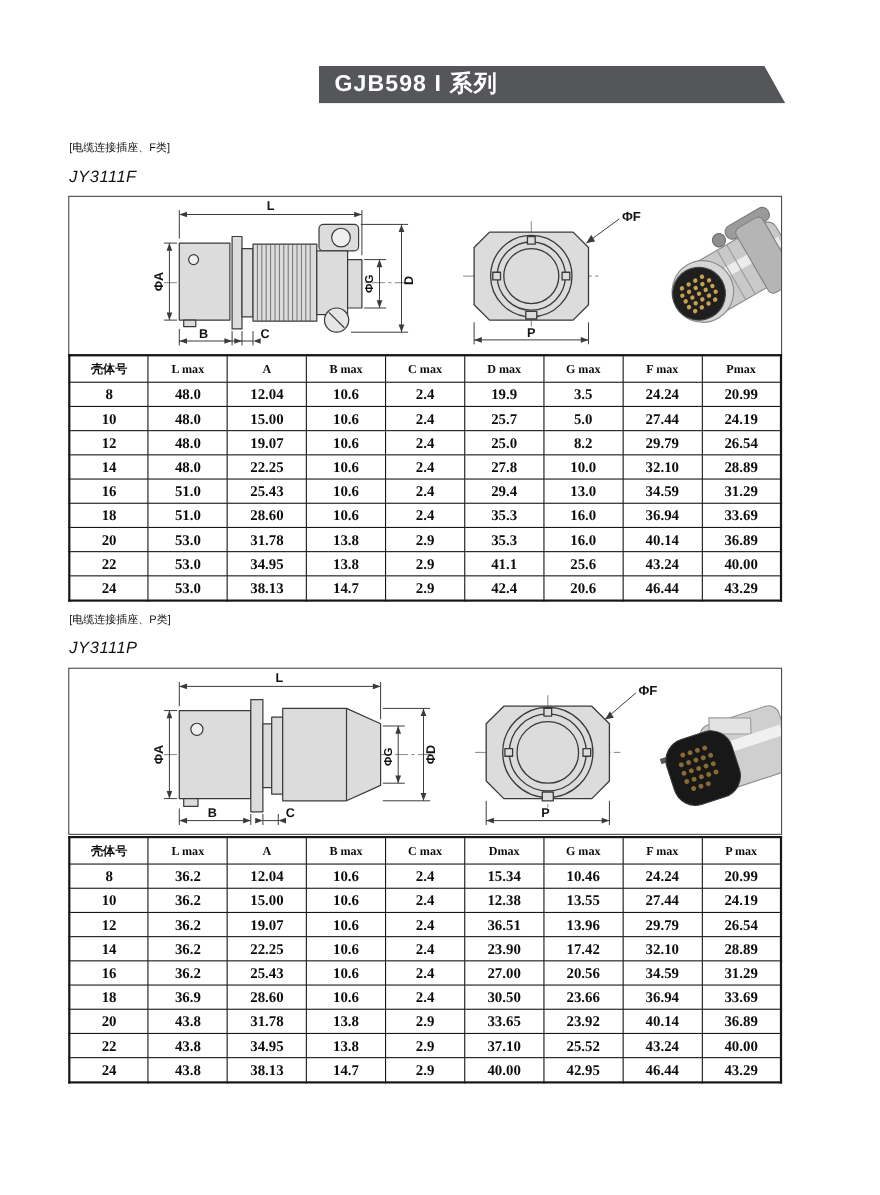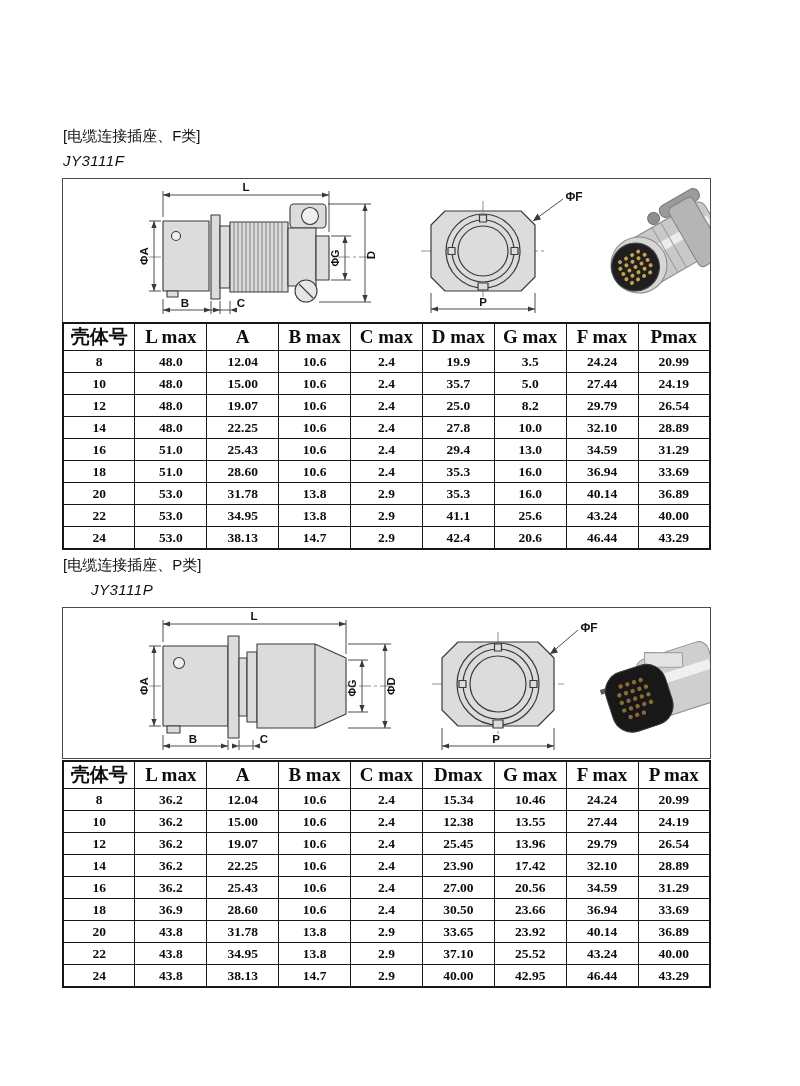--- a/index.html
+++ b/index.html
@@ -2,36 +2,39 @@
 <html><head>
 <meta charset="utf-8">
 <style>
   html,body{margin:0;padding:0;background:#fff;}
   #page{position:relative;width:800px;height:1086px;background:#ffffff;
         font-family:"Liberation Sans",sans-serif;color:#111;overflow:hidden;}
   .banner{position:absolute;left:290px;top:60px;width:424px;height:34px;
           background:#55565a;clip-path:polygon(0 0,95.5% 0,100% 100%,0 100%);
           color:#fff;font-weight:bold;font-size:21px;line-height:34px;
           padding-left:14px;box-sizing:border-box;letter-spacing:1px;}
-  .cat-label{position:absolute;left:63px;font-size:15px;color:#111;}
+  .cat-label{position:absolute;left:63px;font-size:10px;color:#111;}
   .model-label{position:absolute;left:63px;font-size:15px;color:#111;letter-spacing:.5px;font-style:italic;}
   .draw-box{position:absolute;left:62px;width:647px;border:1px solid #4a4a4a;background:#fff;}
   .spec-table{position:absolute;left:62px;width:649px;border-collapse:collapse;
               table-layout:fixed;border:2px solid #161616;
               font-family:"Liberation Serif",serif;font-weight:700;font-size:13.5px;}
   .spec-table th,.spec-table td{border:1px solid #161616;text-align:center;
               padding:0;height:21px;color:#0d0d0d;}
-  .spec-table th{height:23px;font-size:19px;}
+  .spec-table th{height:23px;font-size:11px;}
   svg text{font-family:"Liberation Sans",sans-serif;font-weight:bold;fill:#141414;}
 </style>
 </head>
 <body>
 
 <div id="page">
 
+  <div class="banner">
+    <span>GJB598 I 系列</span>
+  </div>
 
   <div class="cat-label" style="top:127px;">[电缆连接插座、F类]</div>
   <div class="model-label" style="top:152px;">JY3111F</div>
 
   <div class="draw-box" style="top:178px;height:143px;">
   <svg width="647" height="141" viewBox="0 0 647 141">
 
     <g stroke="#777" stroke-width="0.8" stroke-dasharray="12 3 3 3" fill="none">
       <line x1="86" y1="78" x2="310" y2="78"></line>
       <line x1="358" y1="72" x2="482" y2="72"></line>
@@ -196,21 +199,21 @@
           <td>3.5</td>
           <td>24.24</td>
           <td>20.99</td>
         </tr>
         <tr>
           <td>10</td>
           <td>48.0</td>
           <td>15.00</td>
           <td>10.6</td>
           <td>2.4</td>
-          <td>35.7</td>
+          <td>25.7</td>
           <td>5.0</td>
           <td>27.44</td>
           <td>24.19</td>
         </tr>
         <tr>
           <td>12</td>
           <td>48.0</td>
           <td>19.07</td>
           <td>10.6</td>
           <td>2.4</td>
@@ -282,21 +285,21 @@
           <td>2.9</td>
           <td>42.4</td>
           <td>20.6</td>
           <td>46.44</td>
           <td>43.29</td>
         </tr>
       </tbody>
     </table>
 
   <div class="cat-label" style="top:556px;text-align:center;">[电缆连接插座、P类]</div>
-  <div class="model-label" style="top:581px;margin-left:28px;">JY3111P</div>
+  <div class="model-label" style="top:581px;">JY3111P</div>
 
   <div class="draw-box" style="top:607px;height:150px;">
   <svg width="647" height="148" viewBox="0 0 647 148">
     <g stroke="#777" stroke-width="0.8" stroke-dasharray="12 3 3 3" fill="none">
       <line x1="86" y1="78" x2="330" y2="78"></line>
       <line x1="369" y1="76" x2="501" y2="76"></line>
       <line x1="435" y1="24" x2="435" y2="126"></line>
     </g>
     <g stroke="#3a3a3a" stroke-width="1.1" fill="#dcdcdc" stroke-linejoin="round">
       <rect x="100" y="38" width="65" height="80"></rect>
@@ -439,21 +442,21 @@
           <td>13.55</td>
           <td>27.44</td>
           <td>24.19</td>
         </tr>
         <tr>
           <td>12</td>
           <td>36.2</td>
           <td>19.07</td>
           <td>10.6</td>
           <td>2.4</td>
-          <td>25.45</td>
+          <td>36.51</td>
           <td>13.96</td>
           <td>29.79</td>
           <td>26.54</td>
         </tr>
         <tr>
           <td>14</td>
           <td>36.2</td>
           <td>22.25</td>
           <td>10.6</td>
           <td>2.4</td>

